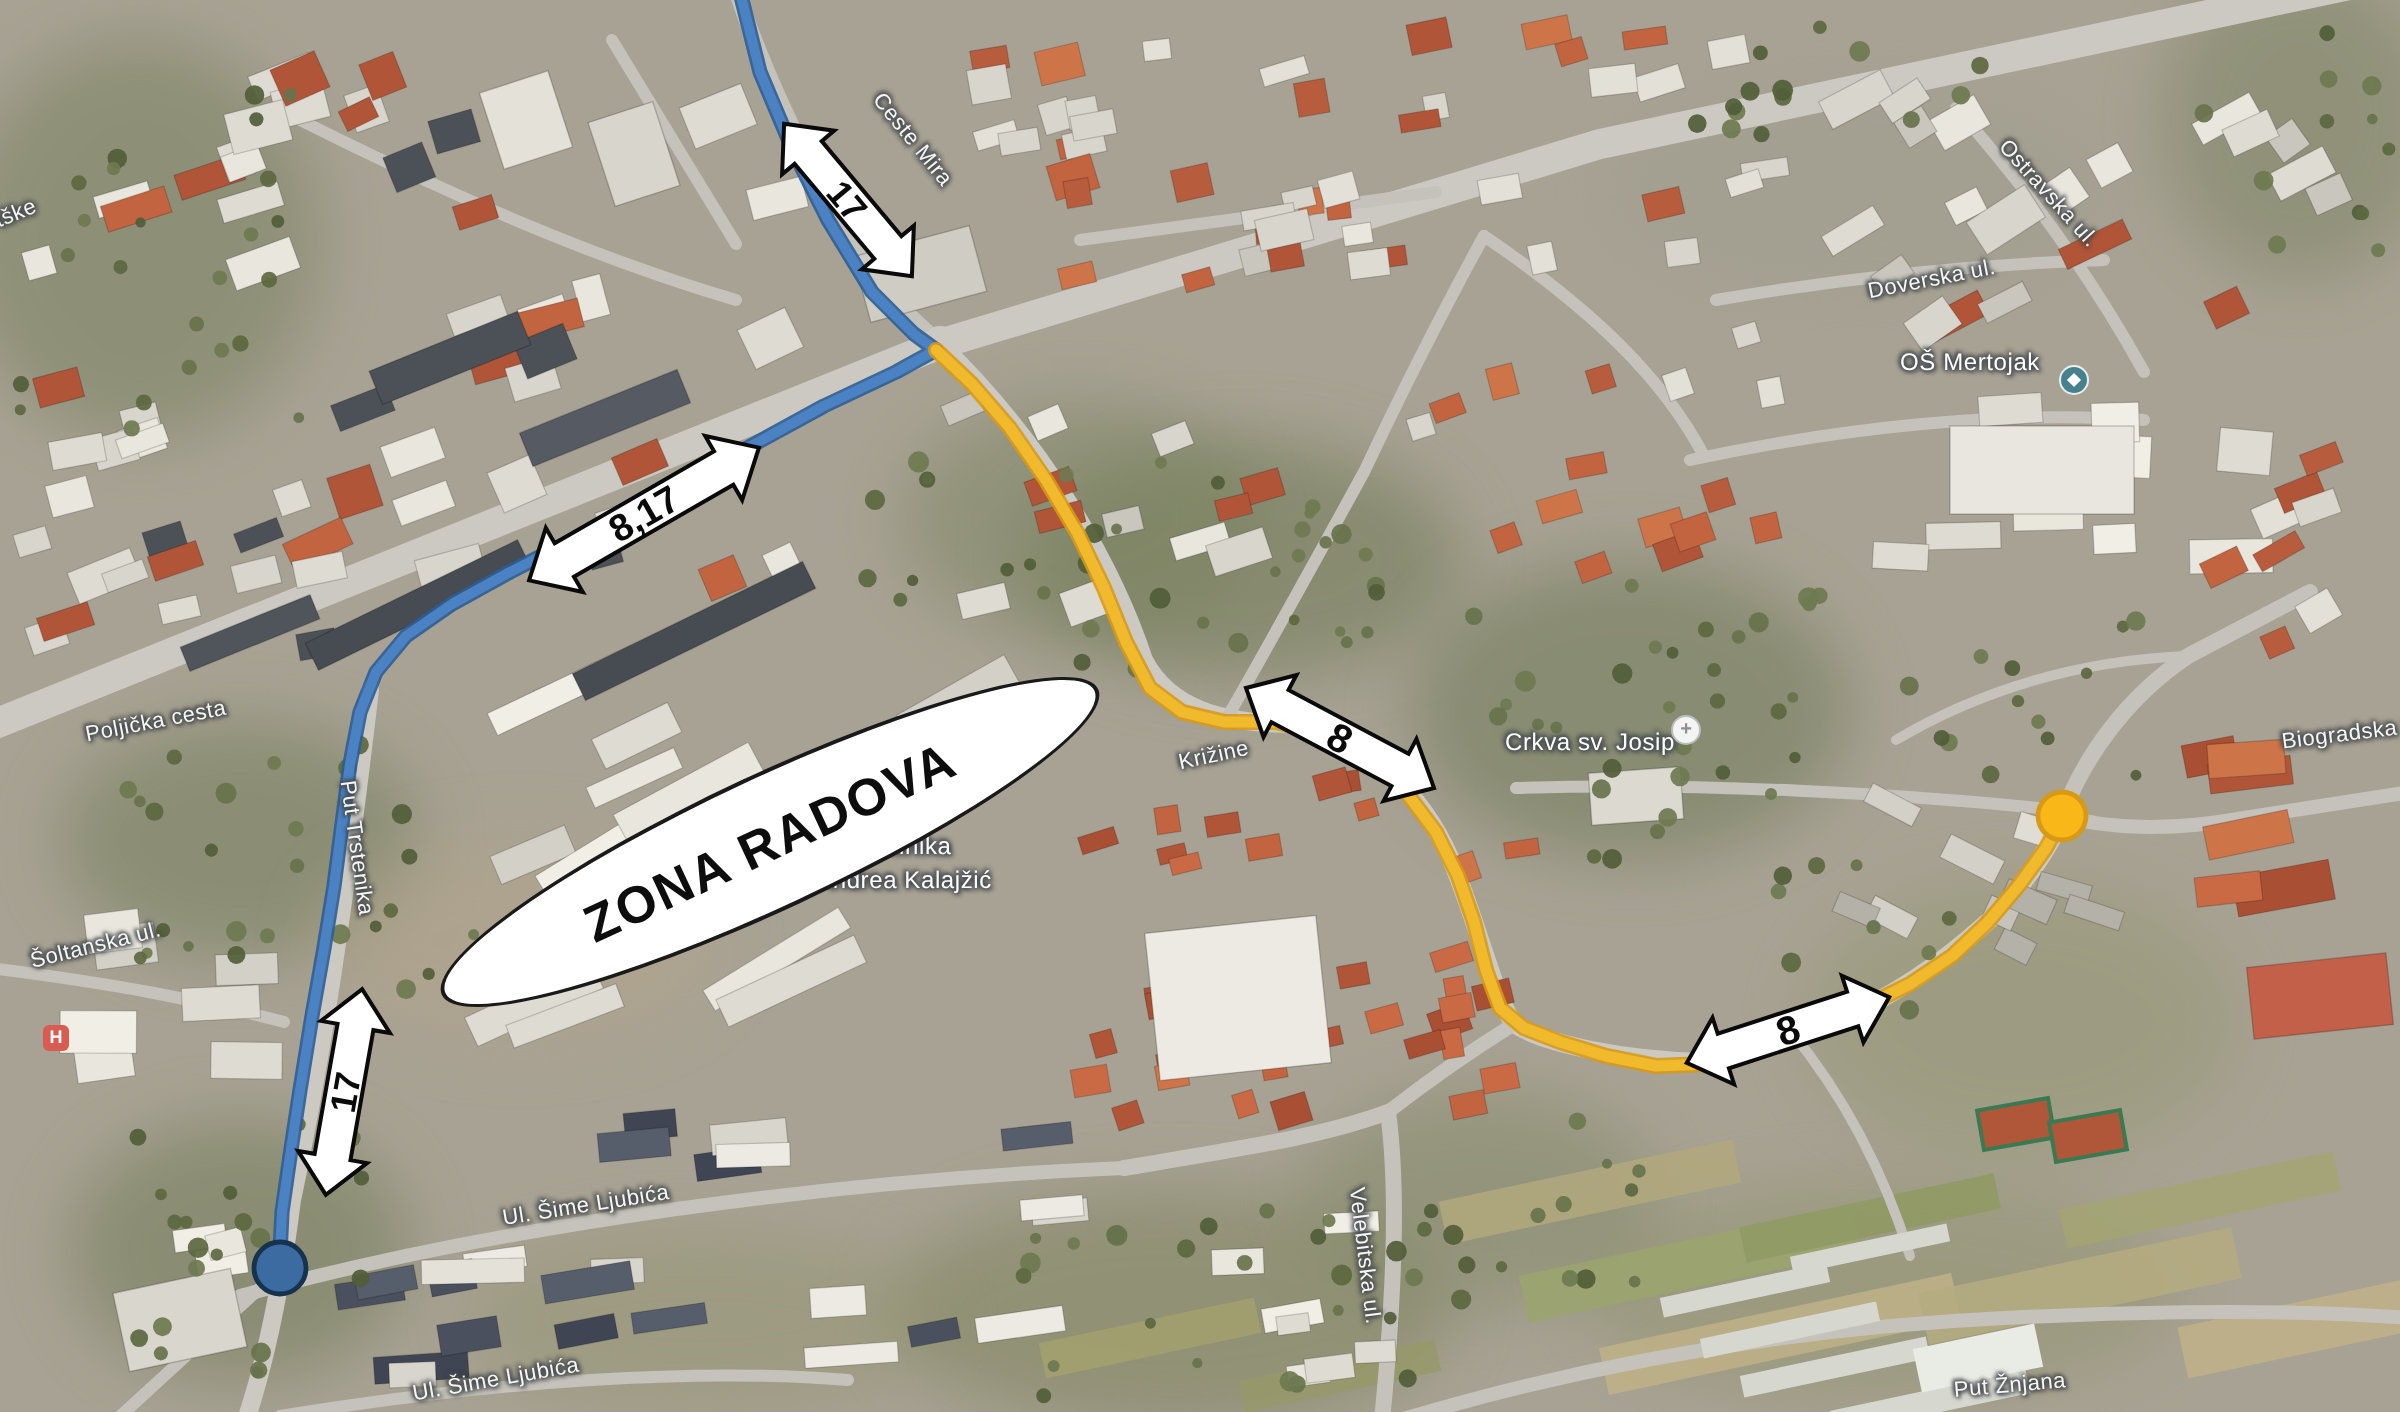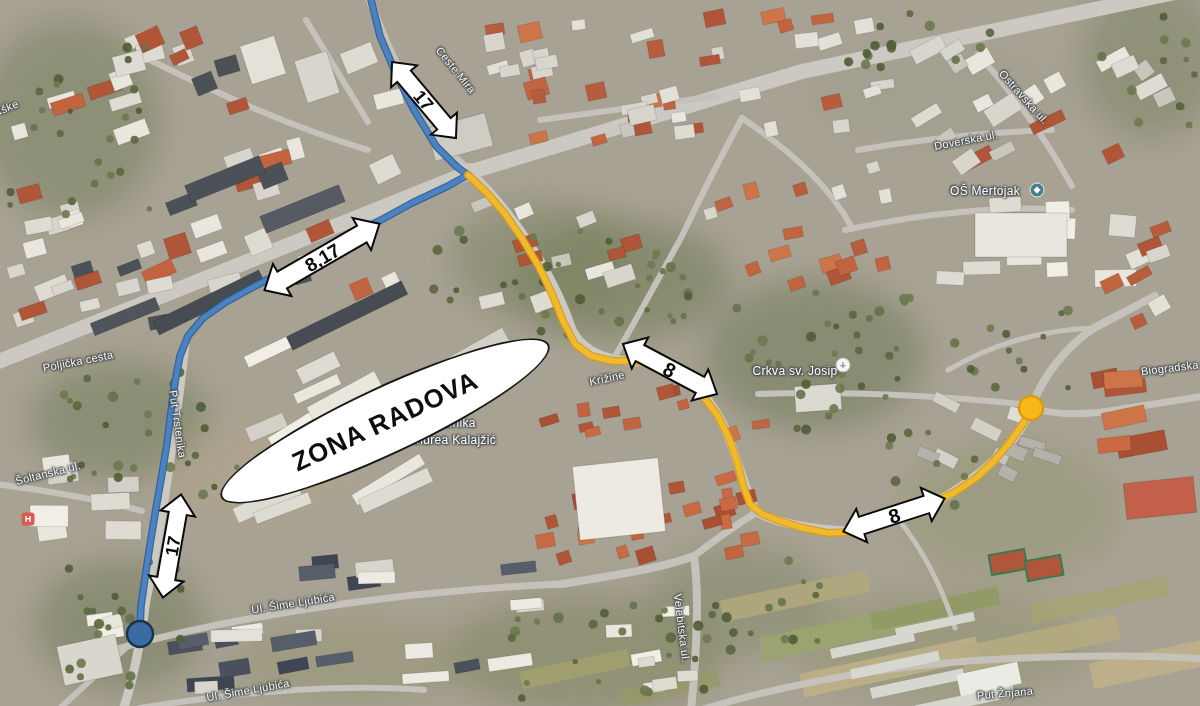--- a/index.html
+++ b/index.html
@@ -643,21 +643,21 @@
       <span class="street-label" style="left: 178px; top: 424px; transform: translate(-50%, -50%) rotate(82deg);">Put Trstenika</span>
       <span class="street-label" style="left: 48px; top: 473px; transform: translate(-50%, -50%) rotate(-14deg);">Šoltanska ul.</span>
       <span class="street-label" style="left: 1024px; top: 97px; transform: translate(-50%, -50%) rotate(48deg);">Ostravska ul.</span>
       <span class="street-label" style="left: 966px; top: 140px; transform: translate(-50%, -50%) rotate(-11deg);">Doverska ul.</span>
       <span class="street-label" style="left: 1176px; top: 367px; transform: translate(-50%, -50%) rotate(-7deg);">Biogradska ul</span>
       <span class="street-label" style="left: 607px; top: 378px; transform: translate(-50%, -50%) rotate(-12deg);">Križine</span>
       <span class="street-label" style="left: 293px; top: 603px; transform: translate(-50%, -50%) rotate(-9deg);">Ul. Šime Ljubića</span>
       <span class="street-label" style="left: 248px; top: 690px; transform: translate(-50%, -50%) rotate(-10deg);">Ul. Šime Ljubića</span>
       <span class="street-label" style="left: 682px; top: 628px; transform: translate(-50%, -50%) rotate(83deg);">Velebitska ul.</span>
       <span class="street-label" style="left: 1005px; top: 693px; transform: translate(-50%, -50%) rotate(-5deg);">Put Žnjana</span>
-      <span class="poi-label" style="left: 985px; top: 191px; transform: translate(-50%, -50%) rotate(0deg);">OŠ Mertojak</span>
+      <span class="poi-label" style="left: 985px; top: 181px; transform: translate(-50%, -50%) rotate(0deg);">OŠ Mertojak</span>
       <span class="poi-label" style="left: 795px; top: 371px; transform: translate(-50%, -50%) rotate(0deg); text-align: center;">Crkva sv. Josip</span>
       <span class="poi-label" style="left: 457px; top: 423px; transform: translate(-50%, -50%) rotate(0deg);">Klinika</span>
       <span class="poi-label" style="left: 452px; top: 440px; transform: translate(-50%, -50%) rotate(0deg);">Andrea Kalajžić</span>
       <div class="map-icon icon-school" style="left: 1037px; top: 190px;"></div>
       <div class="map-icon icon-church" style="left: 843px; top: 365px;">+</div>
       <div class="map-icon icon-hospital" style="left: 28px; top: 519px;">H</div>
     </div>
   <div class="zone-ellipse" id="zone" style="left: 385px; top: 421px; width: 362px; height: 68px; margin-left: -181px; margin-top: -34px; background: rgb(255, 255, 255); border: 2.5px solid rgb(26, 26, 26); transform: rotate(-25deg);">
     <span style="font-size: 26px;">ZONA RADOVA</span>
   </div>

